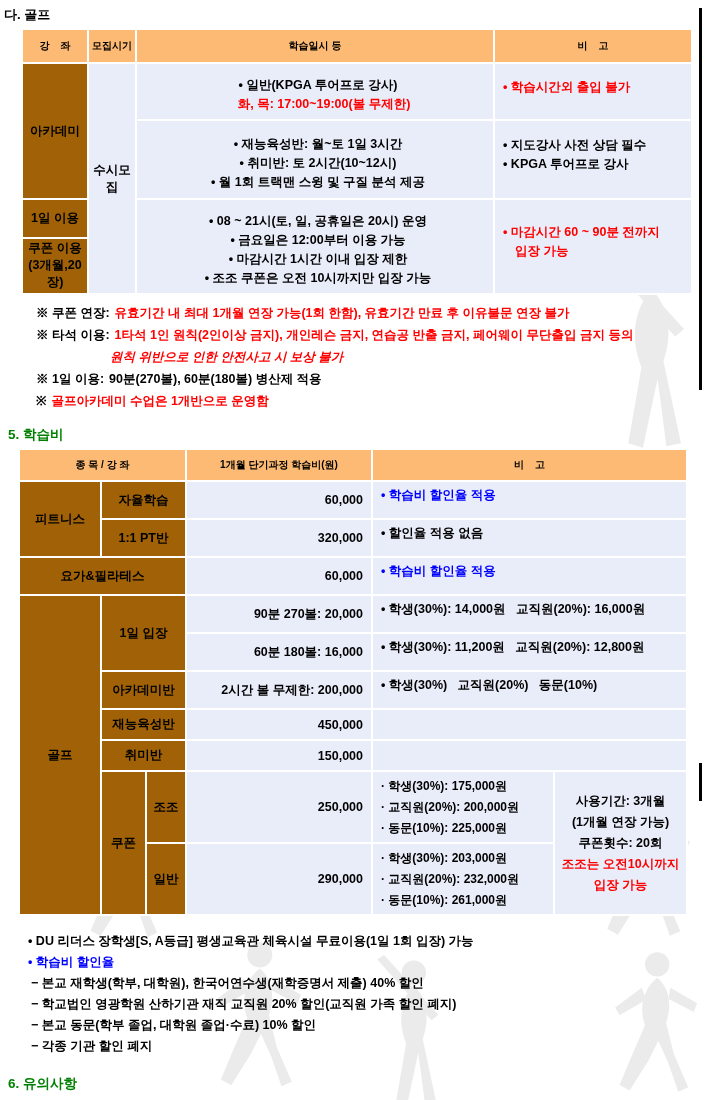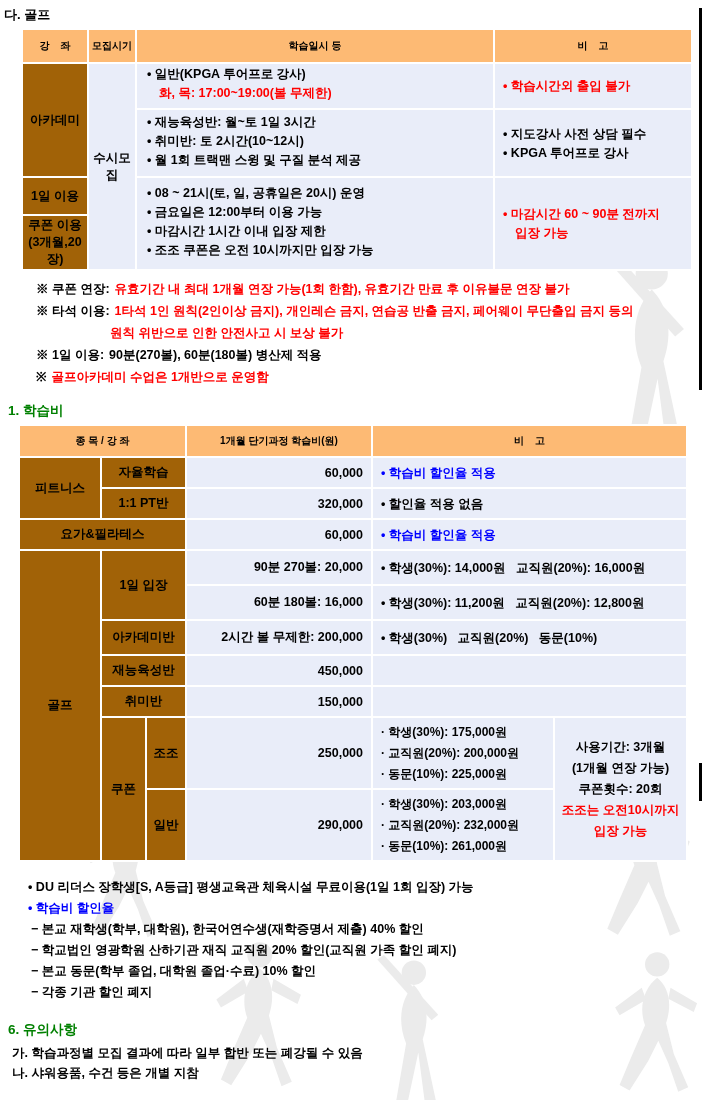--- a/index.html
+++ b/index.html
@@ -18,32 +18,32 @@
   .h-black{font-size:13px;margin:6px 0 4px 4px;}
   .h-green{font-size:13.5px;color:#008000;margin:14px 0 4px 8px;}
 
   table{border-collapse:separate;border-spacing:2px;background:#fff;table-layout:fixed;}
   td{overflow:hidden;vertical-align:middle;}
   .t1{margin-left:21px;}
   .t2{margin-left:18px;}
   .hdr td{background:#fdba74;text-align:center;font-size:10px;white-space:pre;}
   .lbl{background:#a16207;text-align:center;font-size:12.5px;line-height:17px;}
   .cell{background:#e9edf9;font-size:12.5px;}
-  .sched{padding:1px 4px 5px 10px;line-height:19px;text-align:left;}
-  .notec{padding:4px 4px 3px 8px;line-height:19px;text-align:left;}
+  .sched{padding:12px 4px 5px 10px;line-height:19px;text-align:center;}
+  .notec{padding:4px 4px 13px 8px;line-height:19px;text-align:left;}
   .center{text-align:center;}
   .price{text-align:right;padding-right:8px;font-size:12.5px;}
   .line{white-space:pre-wrap;}
   .indent{padding-left:12px;}
   .red{color:#ff0000;}
   .blue{color:#0000ff;}
 
   .notes{margin:7px 0 0 36px;font-size:12.5px;line-height:22px;}
   .notes .lab{margin-right:5px;}
-  .notes .wrap2{margin-left:74px;}
+  .notes .wrap2{margin-left:74px;font-style:italic;}
 
   .bullets{margin:15px 0 0 28px;font-size:12.5px;line-height:21px;}
   .bullets .sub{margin-left:3px;}
   .bullets .sub2{margin-left:22px;}
 
   .notices{margin:4px 0 0 12px;font-size:12.5px;line-height:20px;}
 
   .breakdown{font-size:12px;line-height:21px;padding-left:8px;}
   .cbox{font-size:12.5px;line-height:21px;text-align:center;}
 </style>
@@ -150,21 +150,21 @@
     </table>
 
   <div class="notes">
     <div><span class="lab">※ 쿠폰 연장:</span><span class="red line">유효기간 내 최대 1개월 연장 가능(1회 한함), 유효기간 만료 후 이유불문 연장 불가</span></div>
     <div><span class="lab">※ 타석 이용:</span><span class="red line">1타석 1인 원칙(2인이상 금지), 개인레슨 금지, 연습공 반출 금지, 페어웨이 무단출입 금지 등의</span></div>
     <div class="wrap2 red line">원칙 위반으로 인한 안전사고 시 보상 불가</div>
     <div><span class="lab">※ 1일 이용:</span><span class="line">90분(270볼), 60분(180볼) 병산제 적용</span></div>
     <div><span class="lab">※</span><span class="red line">골프아카데미 수업은 1개반으로 운영함</span></div>
   </div>
 
-  <div class="h-green">1. 학습비</div>
+  <div class="h-green">5. 학습비</div>
 
   <table class="t2">
     <colgroup>
         <col style="width:80px">
         <col style="width:43px">
         <col style="width:38px">
         <col style="width:184px">
         <col style="width:180px">
         <col style="width:131px">
       </colgroup>

